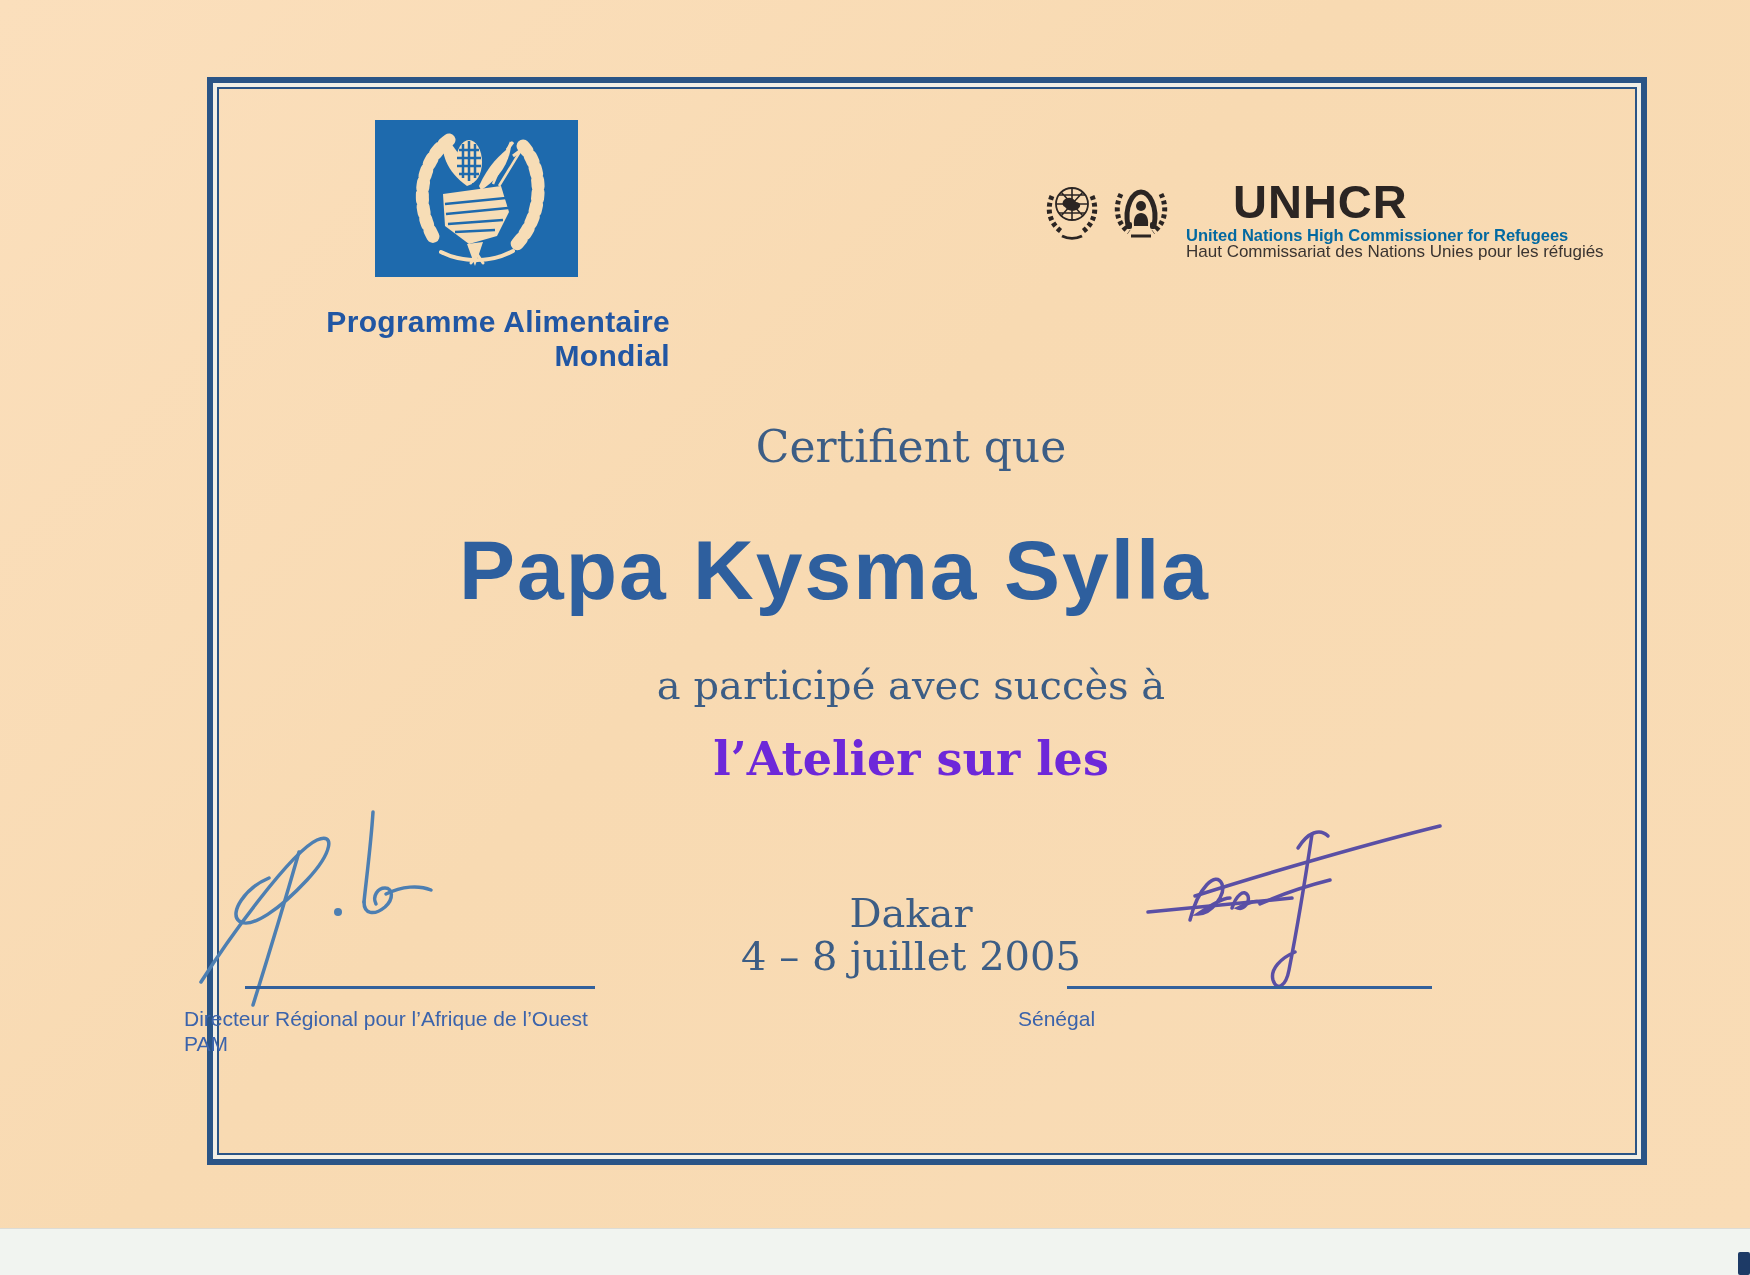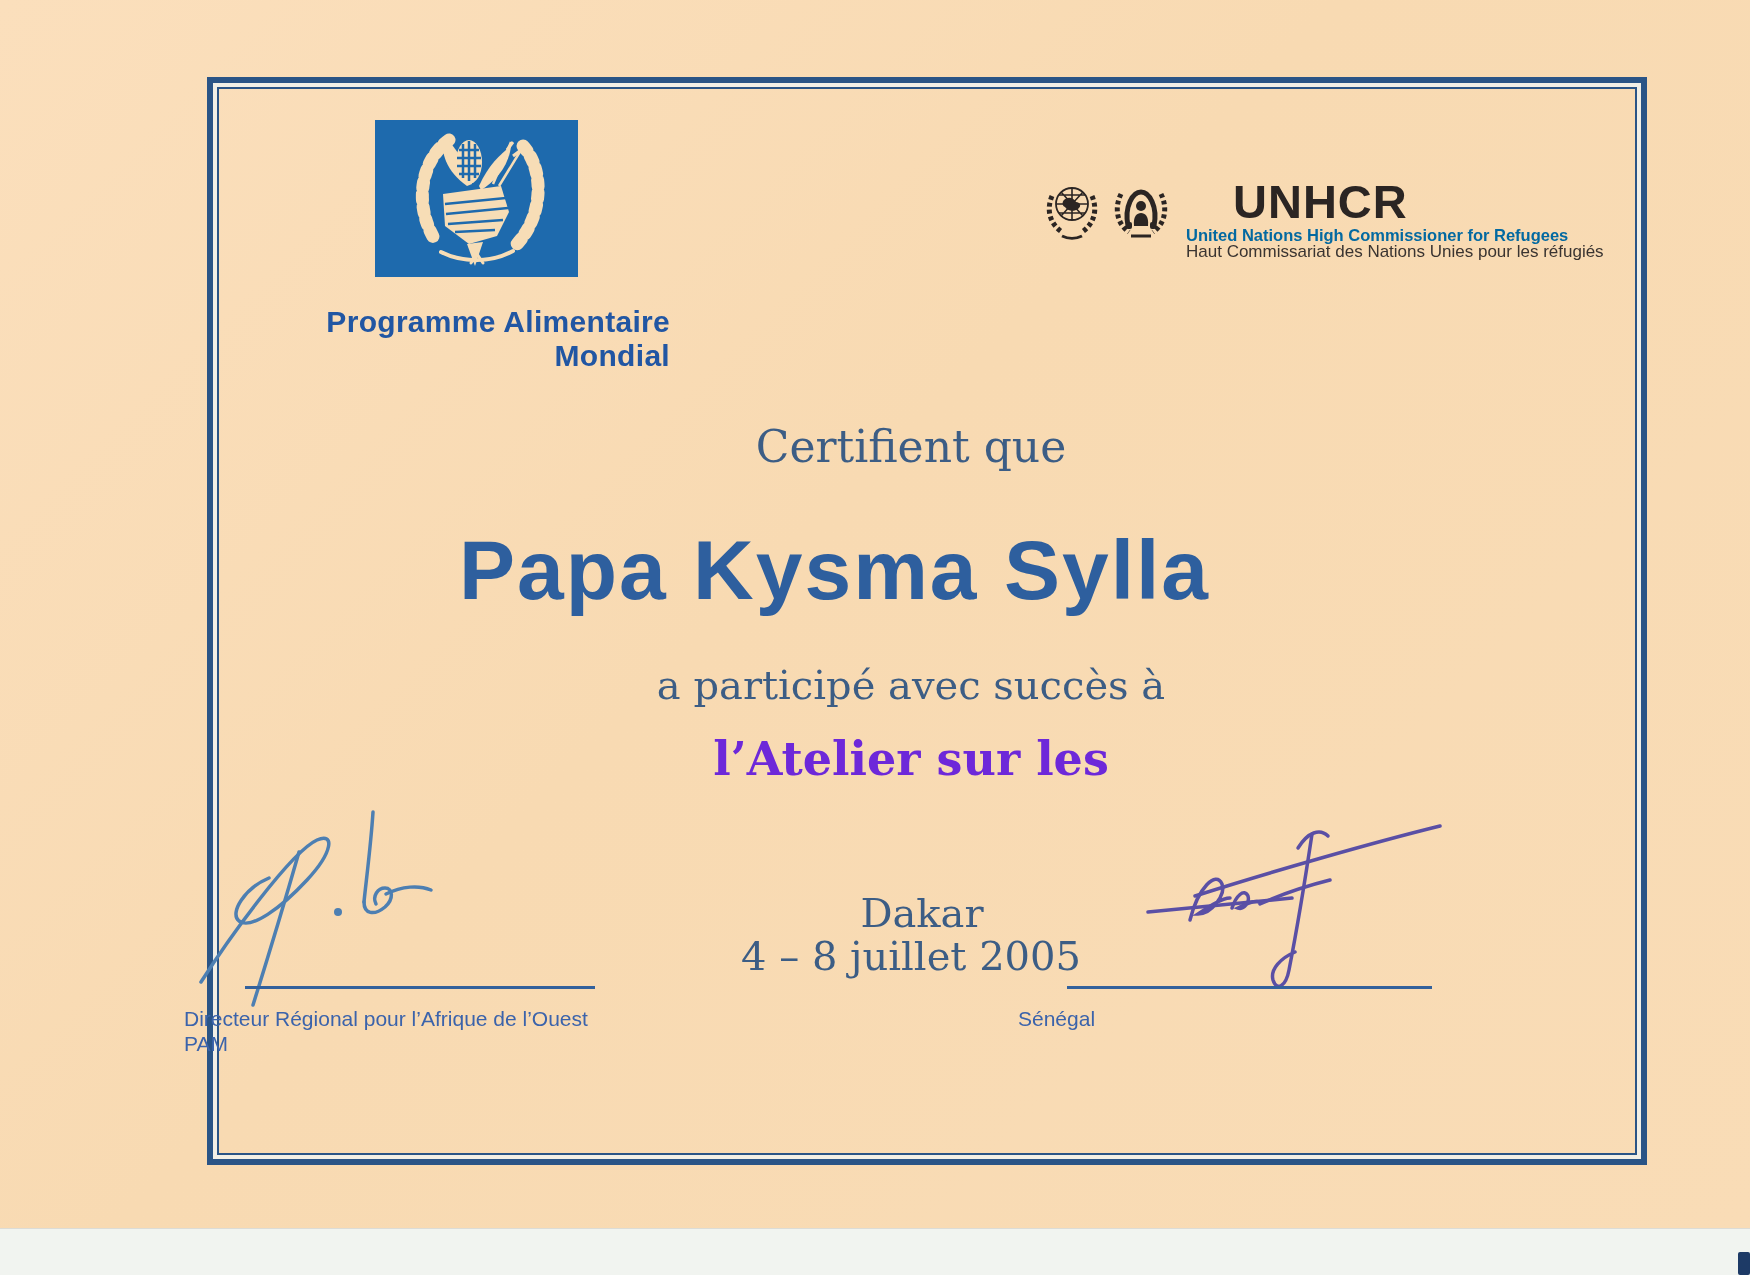--- a/index.html
+++ b/index.html
@@ -59,21 +59,21 @@
   }
 
   #certify-line{top:424px;font-size:44px;line-height:46px;}
   #recipient-name{
     top:526px;left:207px;width:1255px;text-align:center;
     color:#2e5f9e;font-weight:bold;font-size:84px;line-height:88px;letter-spacing:2px;
   }
   #participation-line{top:664px;font-size:40px;line-height:42px;}
   #workshop-line1{top:734px;font-size:46px;line-height:50px;}
   #workshop-line2{top:801px;font-size:46px;line-height:50px;}
-  #location-line{top:893px;font-size:40px;line-height:40px;padding-left:11px;}
+  #location-line{top:893px;font-size:40px;line-height:40px;}
   #date-line{top:935px;font-size:40px;line-height:42px;}
 
   .sig-line{height:2.5px;background:#33619c;top:986px;}
   #sig-line-left{left:245px;width:350px;}
   #sig-line-right{left:1067px;width:365px;}
 
   .sig-caption{
     top:1006px;text-align:left;color:#3b63ab;font-size:21px;line-height:25px;
   }
   #sig-caption-left{left:184px;width:460px;}

